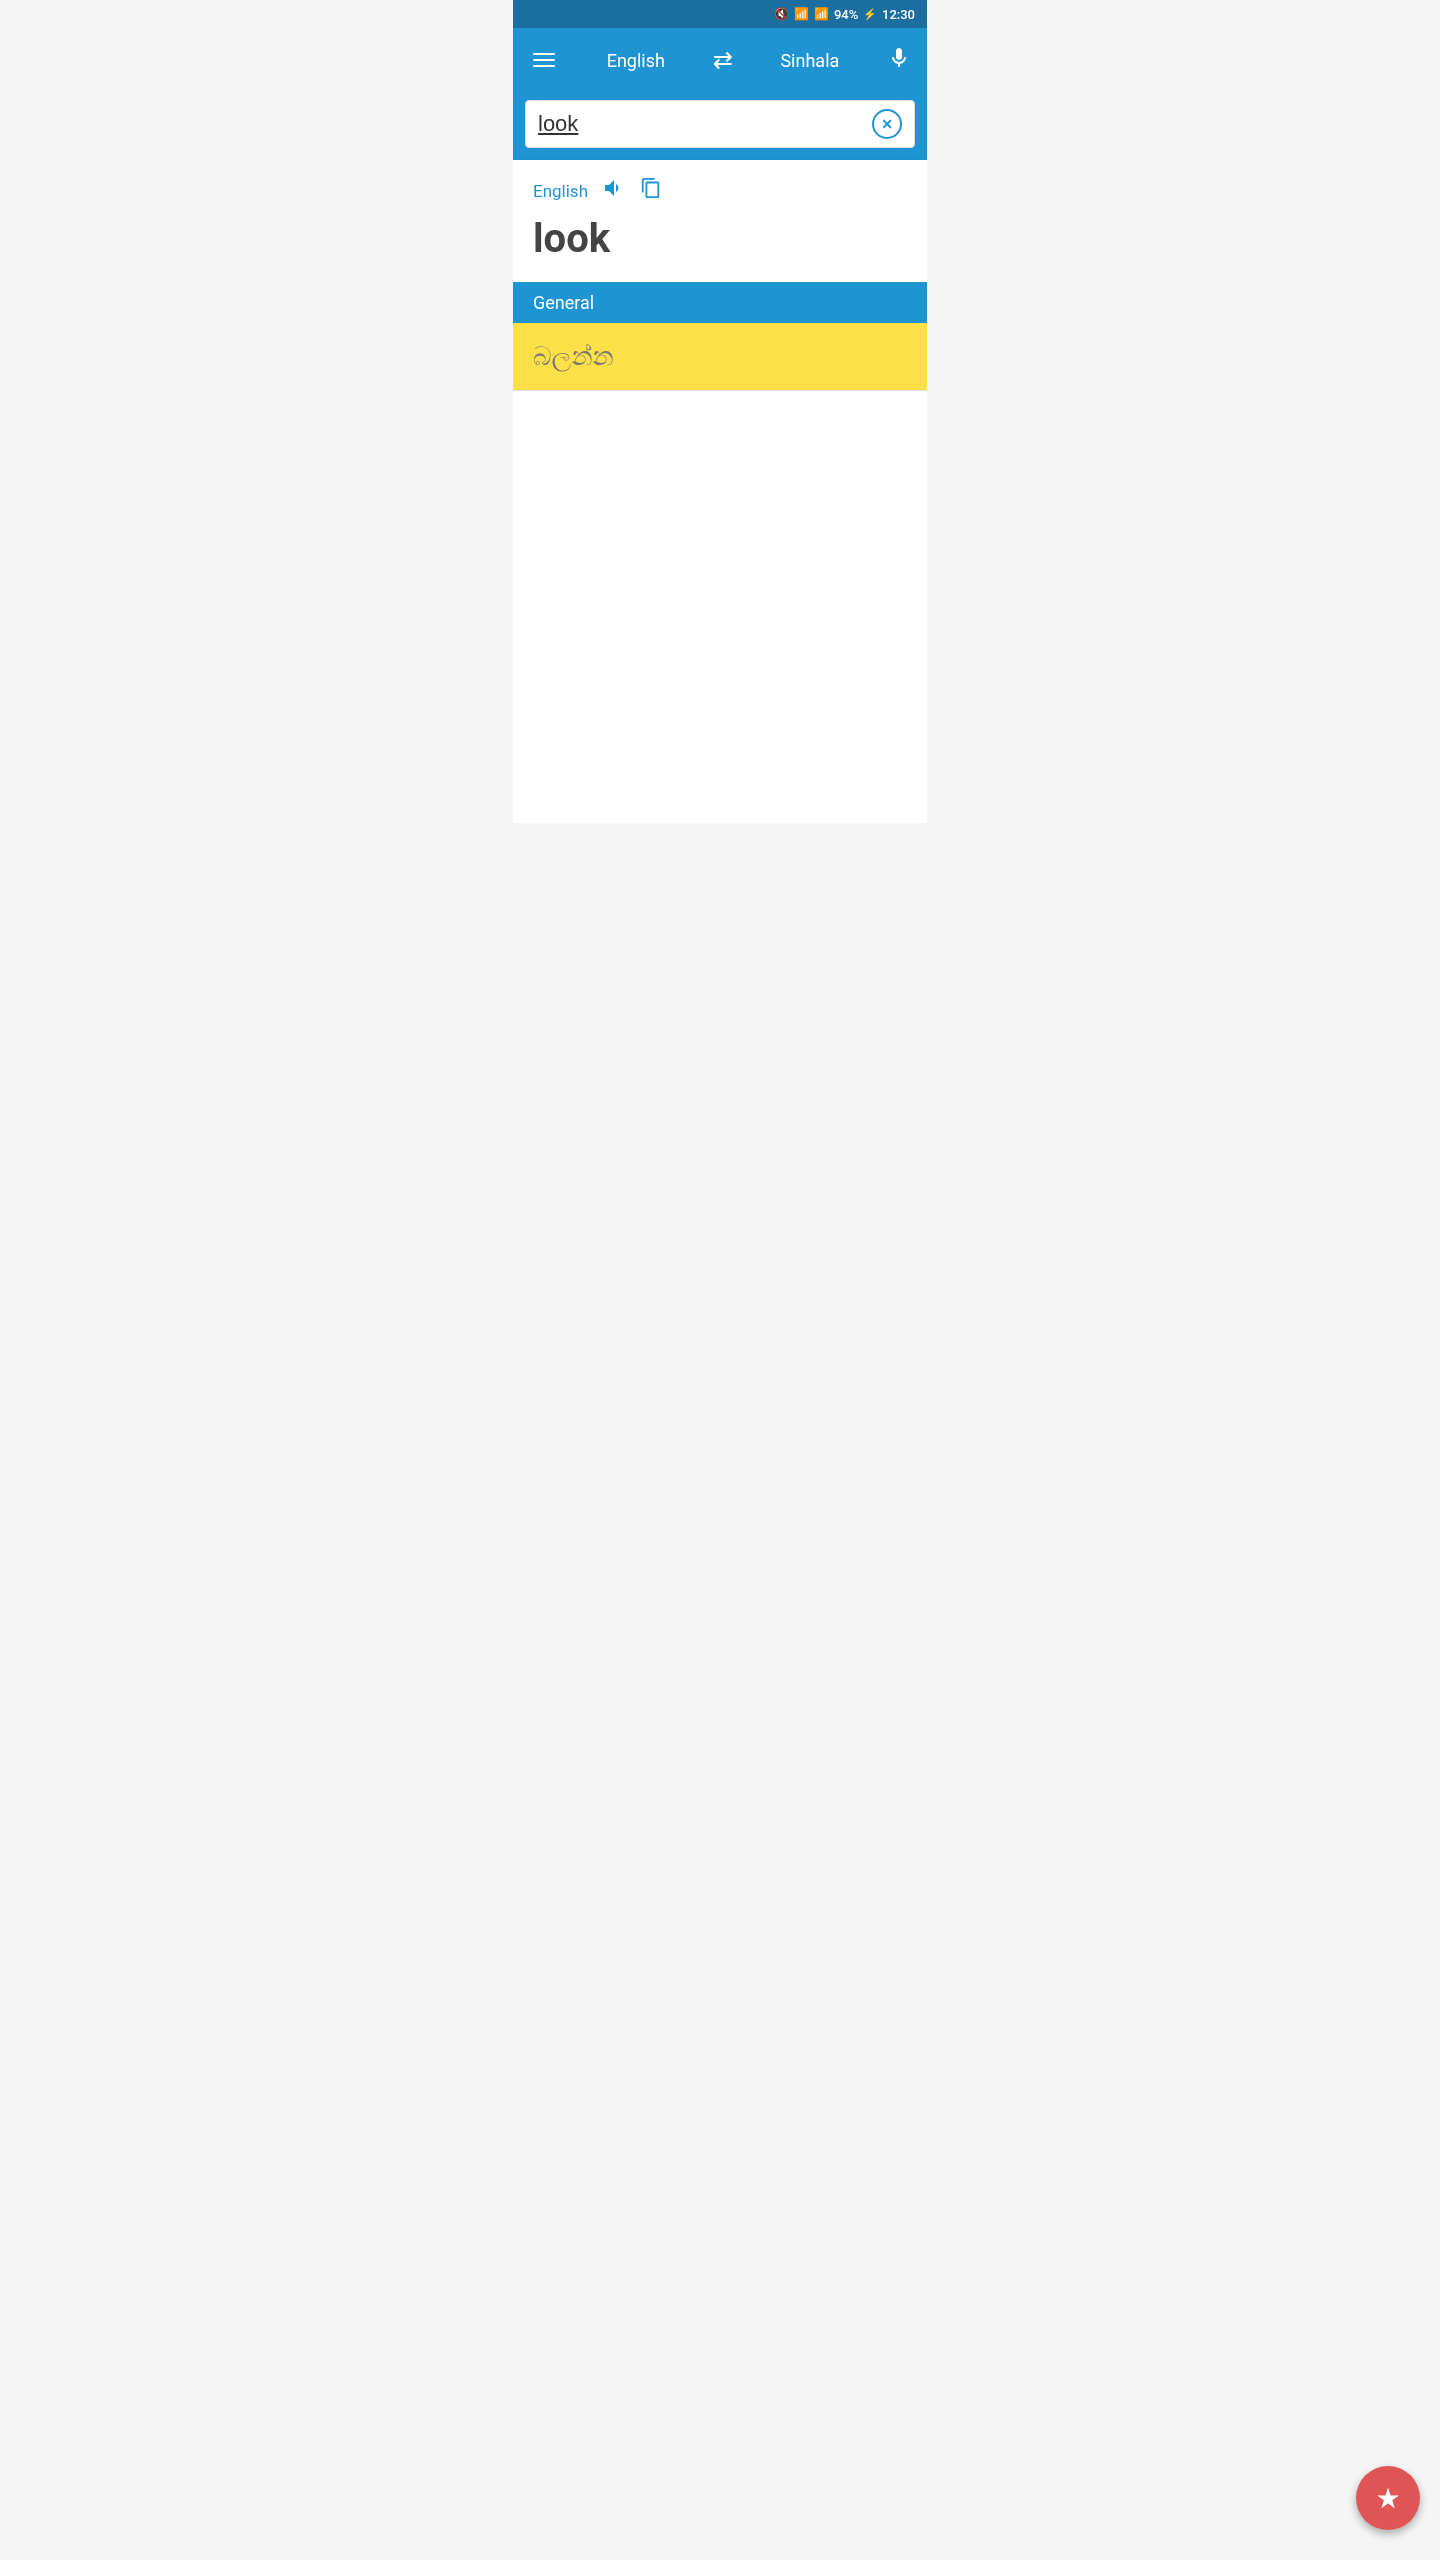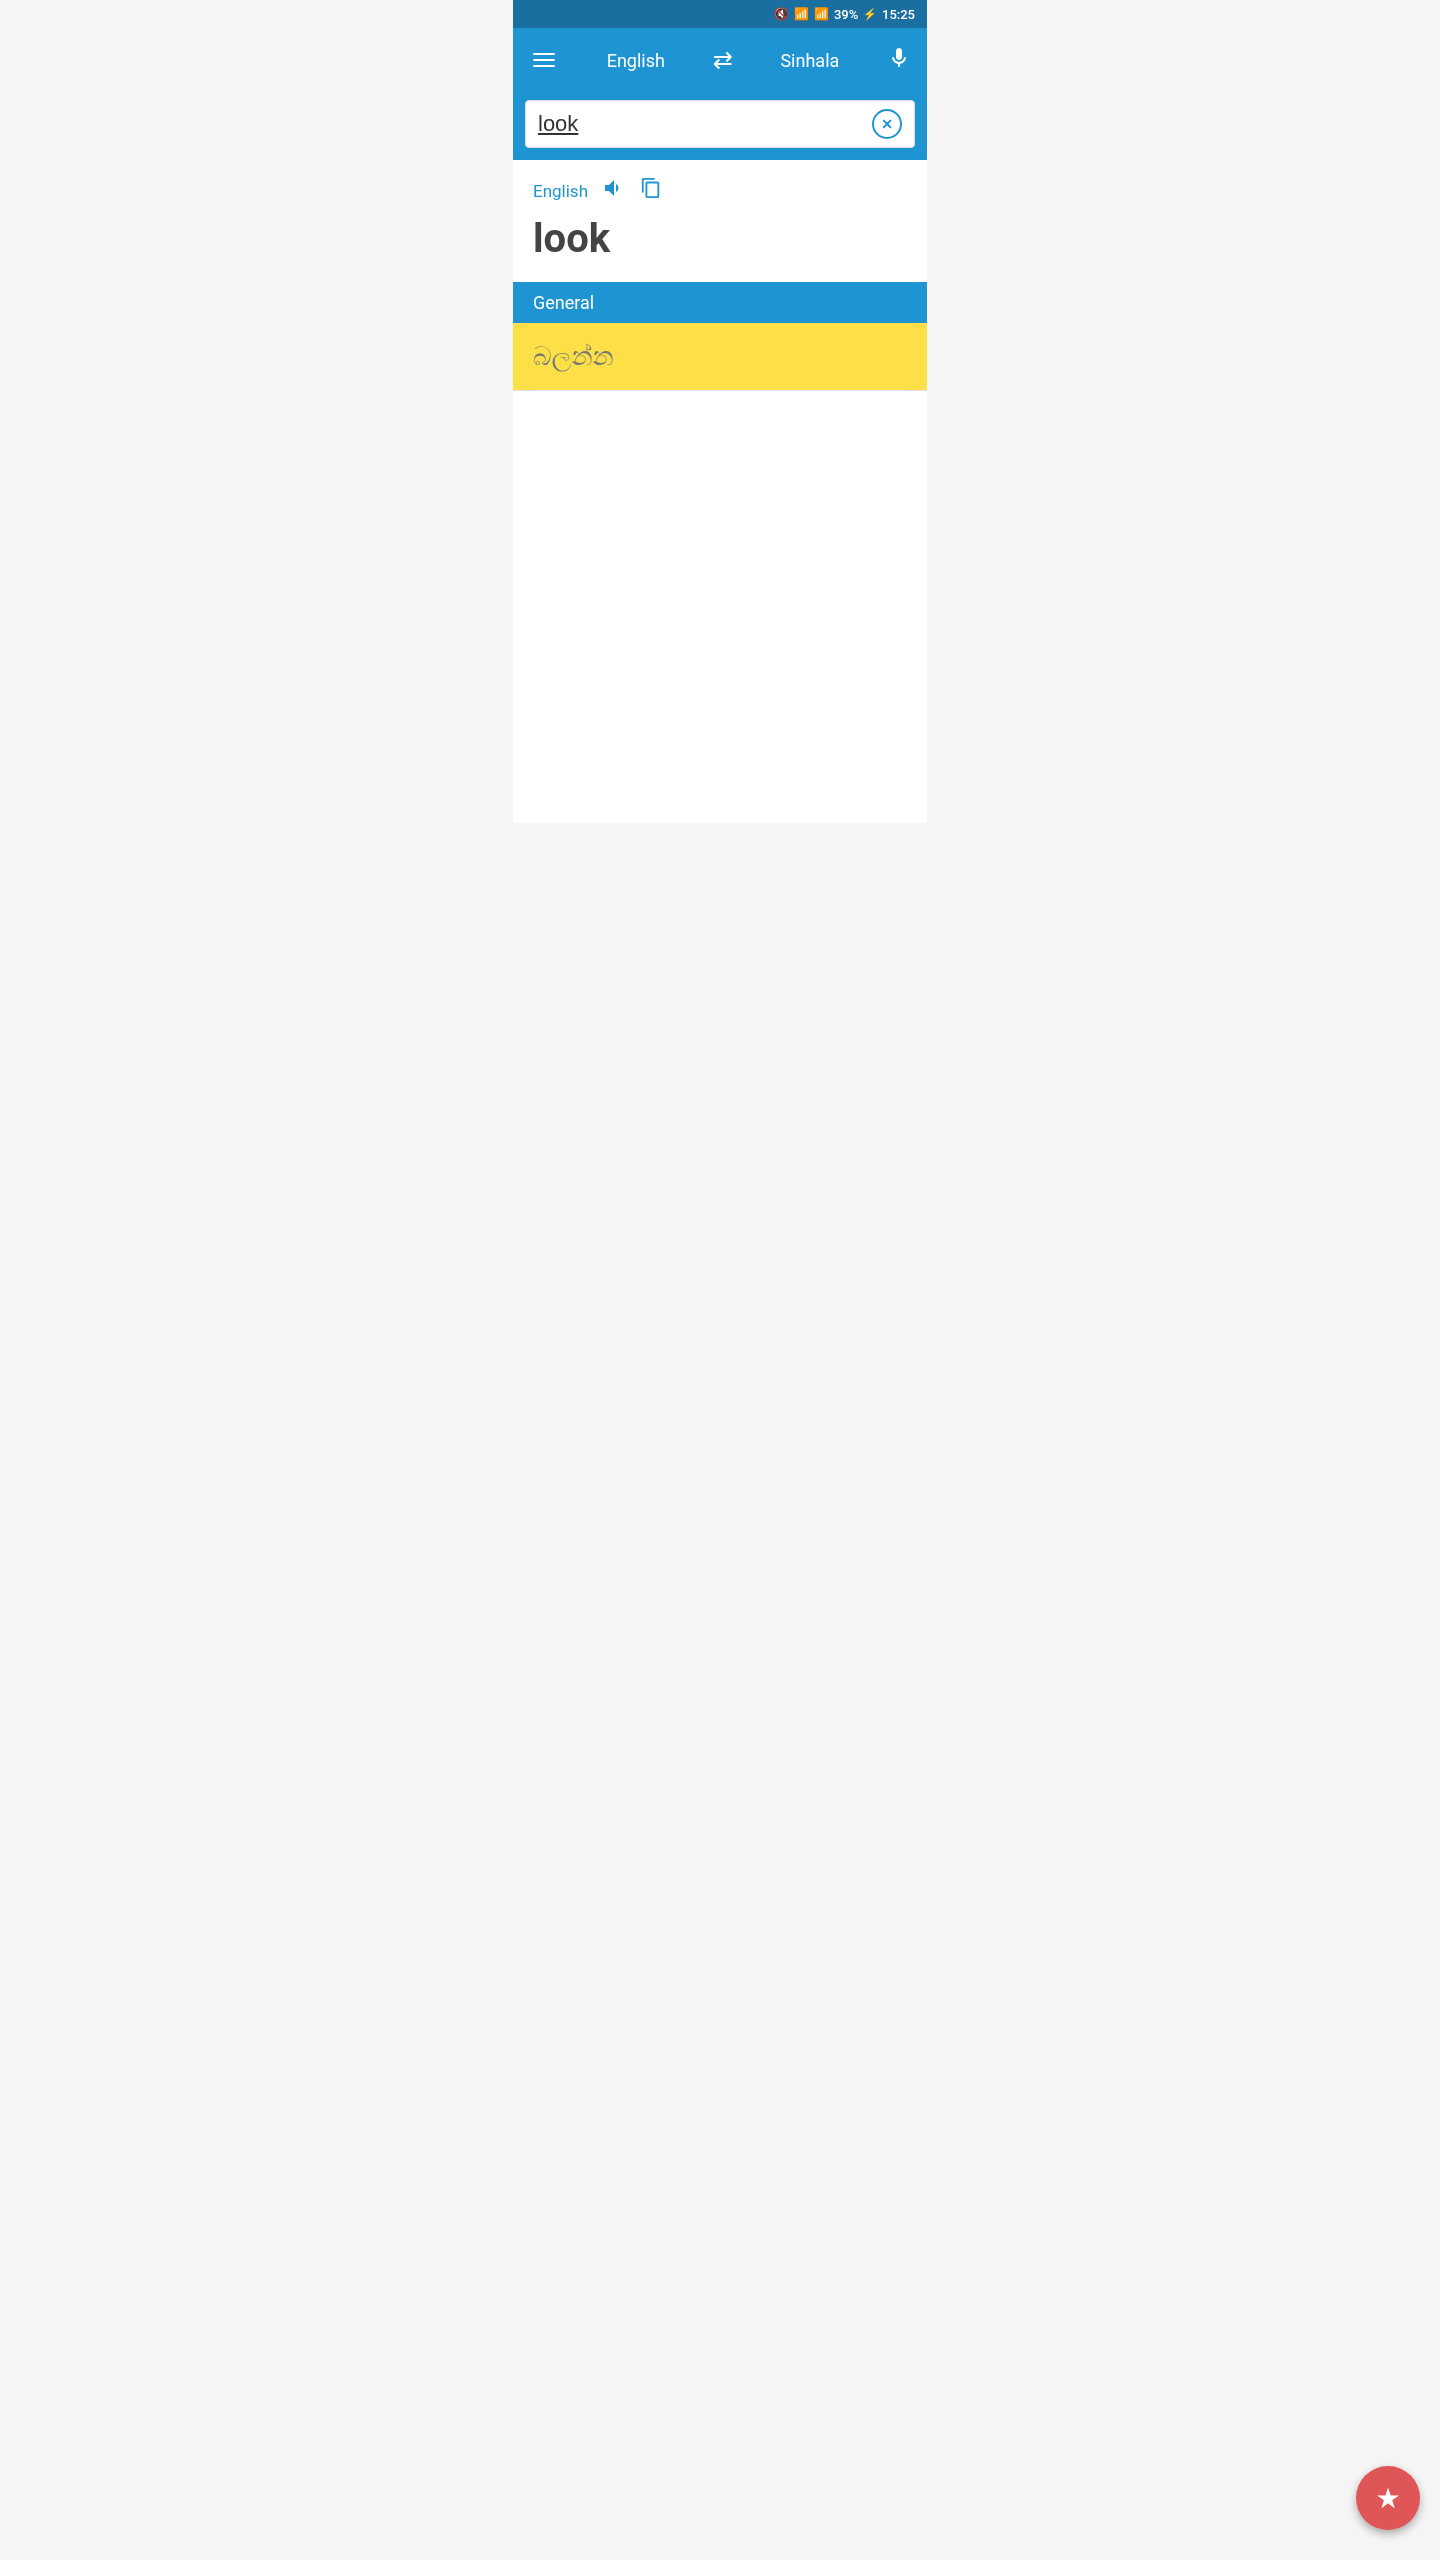--- a/index.html
+++ b/index.html
@@ -226,24 +226,24 @@
 
 <div class="status-bar">
   <div class="status-bar-icons">
 
     <span style="color:white;font-size:12px;">🔇</span>
 
     <span style="color:white;font-size:12px;">📶</span>
 
     <span style="color:white;font-size:12px;">📶</span>
 
-    <span class="status-text">39%</span>
+    <span class="status-text">94%</span>
     <span style="color:white;font-size:11px;">⚡</span>
 
-    <span class="status-text">15:25</span>
+    <span class="status-text">12:30</span>
   </div>
 </div>
 
 <div class="app-bar">
   <div class="app-bar-menu">
     <div class="menu-line"></div>
     <div class="menu-line"></div>
     <div class="menu-line"></div>
   </div>
 

